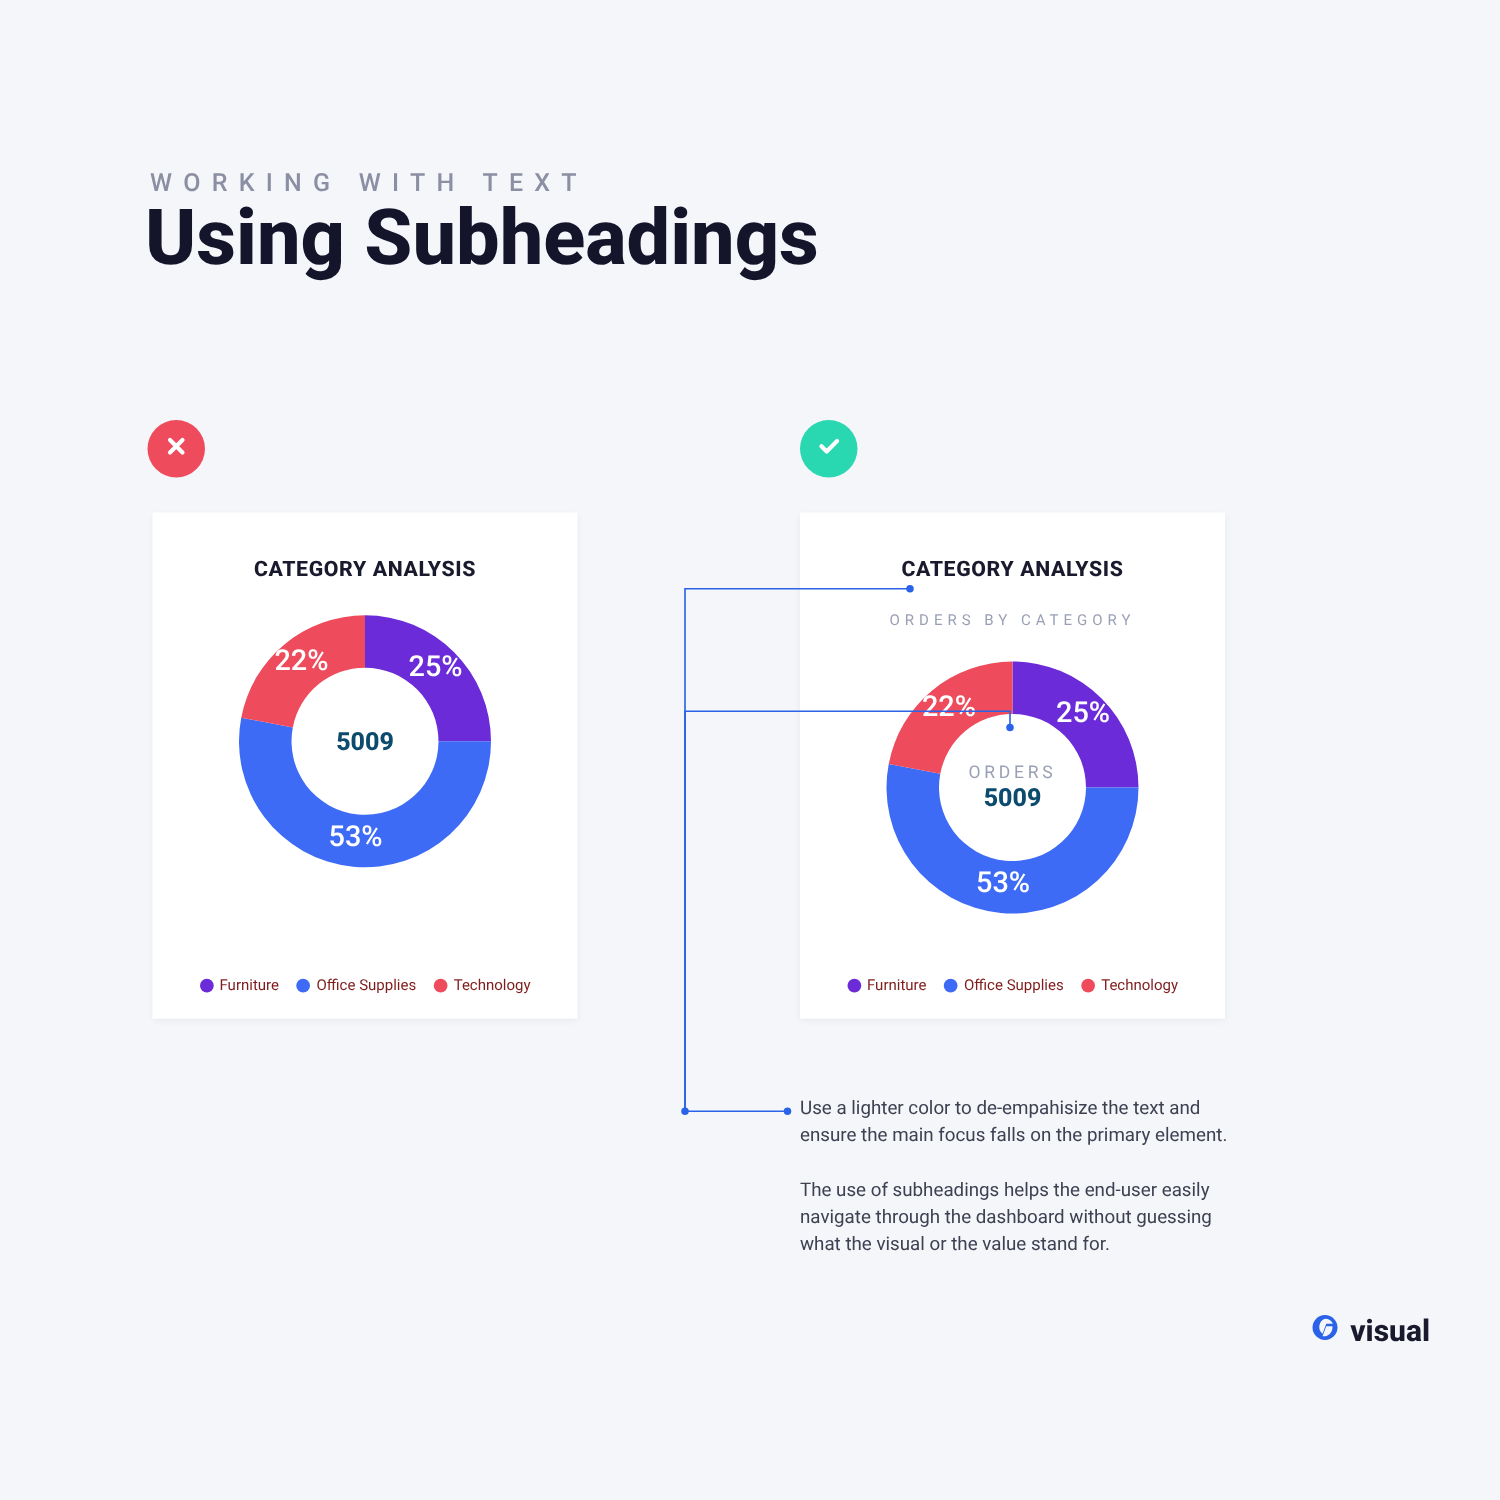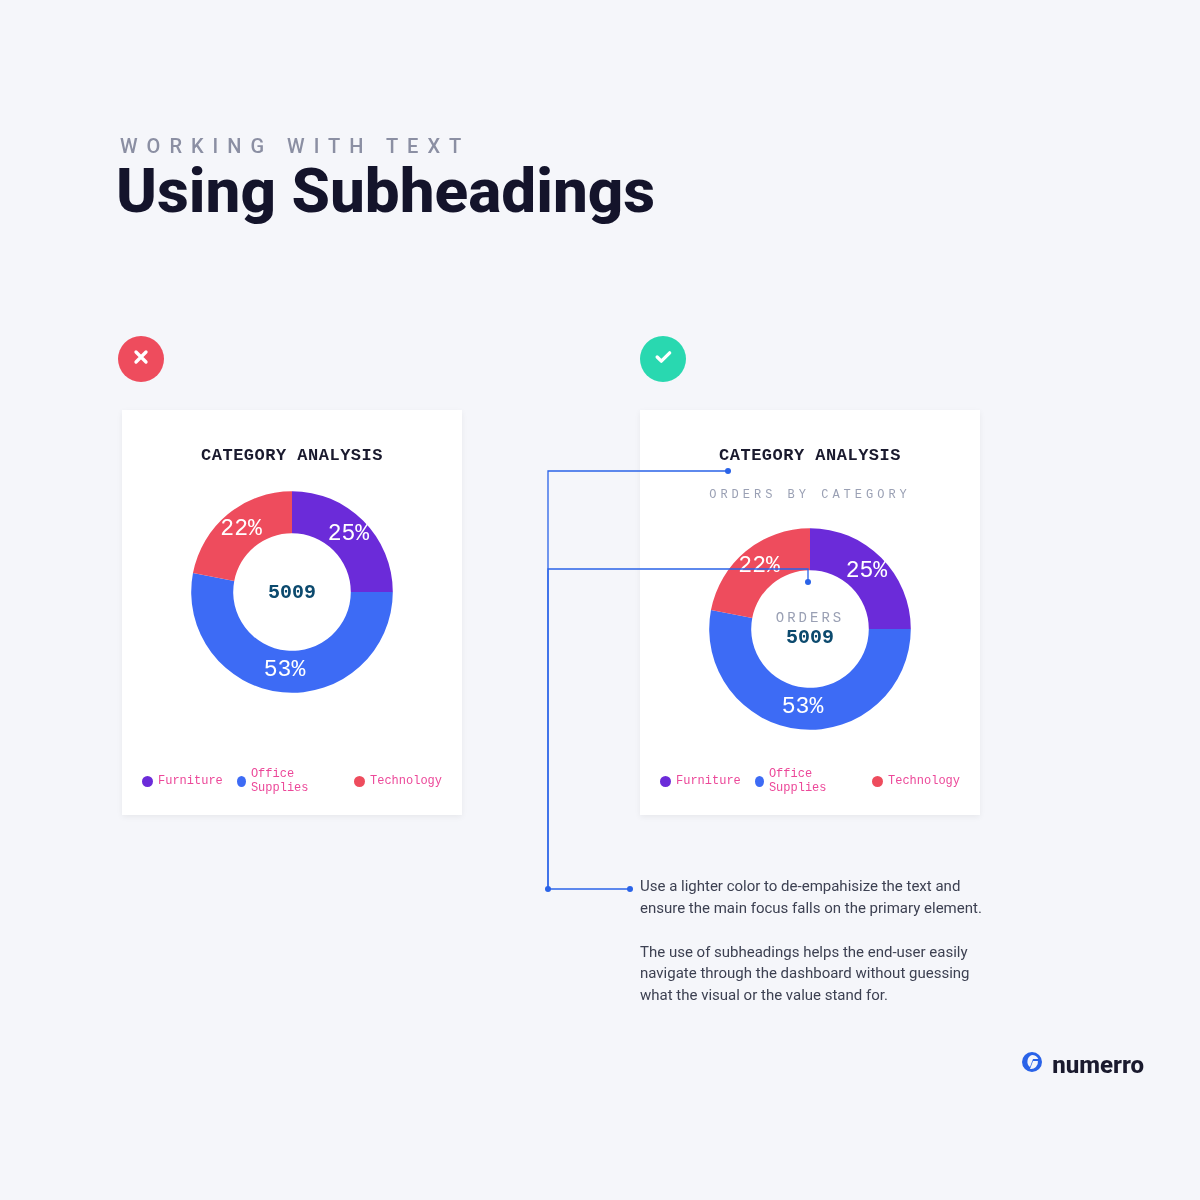--- a/index.html
+++ b/index.html
@@ -30,40 +30,39 @@
   .badge-x { left: 118px; top: 336px; background: #ee4c5d; }
   .badge-v { left: 640px; top: 336px; background: #29d8b0; }
   .badge svg { width: 20px; height: 20px; fill: #fff; }
 
   
   .card {
     position: absolute; width: 340px; height: 405px;
     background: #fff; box-shadow: 0 2px 6px rgba(0,0,0,.06);
     display: flex; flex-direction: column; align-items: center;
     padding: 28px 20px 20px;
-    font-family: Liberation Mono, monospace;
   }
   .card-left  { left: 122px; top: 410px; }
   .card-right { left: 640px; top: 410px; }
 
   .card-title { font-size: 17px; font-weight: 800; letter-spacing: .5px; color: #1a1a2e; margin-top: 8px; }
   .card-subtitle { font-size: 12px; letter-spacing: 4px; color: #9aa0b4; margin-top: 23px; }
 
   .donut-wrap { position: relative; width: 210px; height: 210px; margin-top: 22px; }
   .donut-wrap svg { width: 100%; height: 100%; }
   .donut-center {
     position: absolute; left: 0; top: 0; right: 0; bottom: 0;
     display: flex; flex-direction: column; align-items: center; justify-content: center;
   }
   .center-label { font-size: 14px; letter-spacing: 3px; color: #9aa0b4; margin-bottom: 0; }
   .center-value { font-size: 20px; font-weight: 800; color: #0c4a6e; }
 
   .seg-label { font-size: 11px; fill: #fff; font-weight: 500; text-anchor: middle; }
 
-  .legend { display: flex; gap: 14px; margin-top: auto; font-size: 12px; color: #ec4899; }
+  .legend { display: flex; gap: 14px; margin-top: auto; font-size: 12px; color: #7f1d1d; }
   .li { display: flex; align-items: center; gap: 5px; }
   .swatch { width: 11px; height: 11px; border-radius: 50%; display: inline-block; }
 
   
   .overlay-svg { position: absolute; left: 0; top: 0; width: 1200px; height: 1200px; pointer-events: none; }
   .conn { stroke: #2a63e8; stroke-width: 1.3; fill: none; }
   .conn-dot { fill: #2a63e8; }
 
   
   .explain {
@@ -183,16 +182,16 @@
   <p>Use a lighter color to de-empahisize the text and ensure the main focus falls on the primary element.</p>
   <p>The use of subheadings helps the end-user easily navigate through the dashboard without guessing what the visual or the value stand for.</p>
 </div>
 
 <div class="logo">
   <span>
     <svg class="logo-mark" viewBox="0 0 24 24">
       <path d="M12 2a10 10 0 1 0 .001 20A10 10 0 0 0 12 2zm0 3a7 7 0 0 1 6.3 4H13l-3 8A7 7 0 0 1 12 5zm-2 14l3-8h4.9A7 7 0 0 1 10 19z" fill="#2a63e8"></path>
     </svg>
   </span>
-  <span>numerro</span>
+  <span>visual</span>
 </div>
 
 </div>
 
 </body></html>

